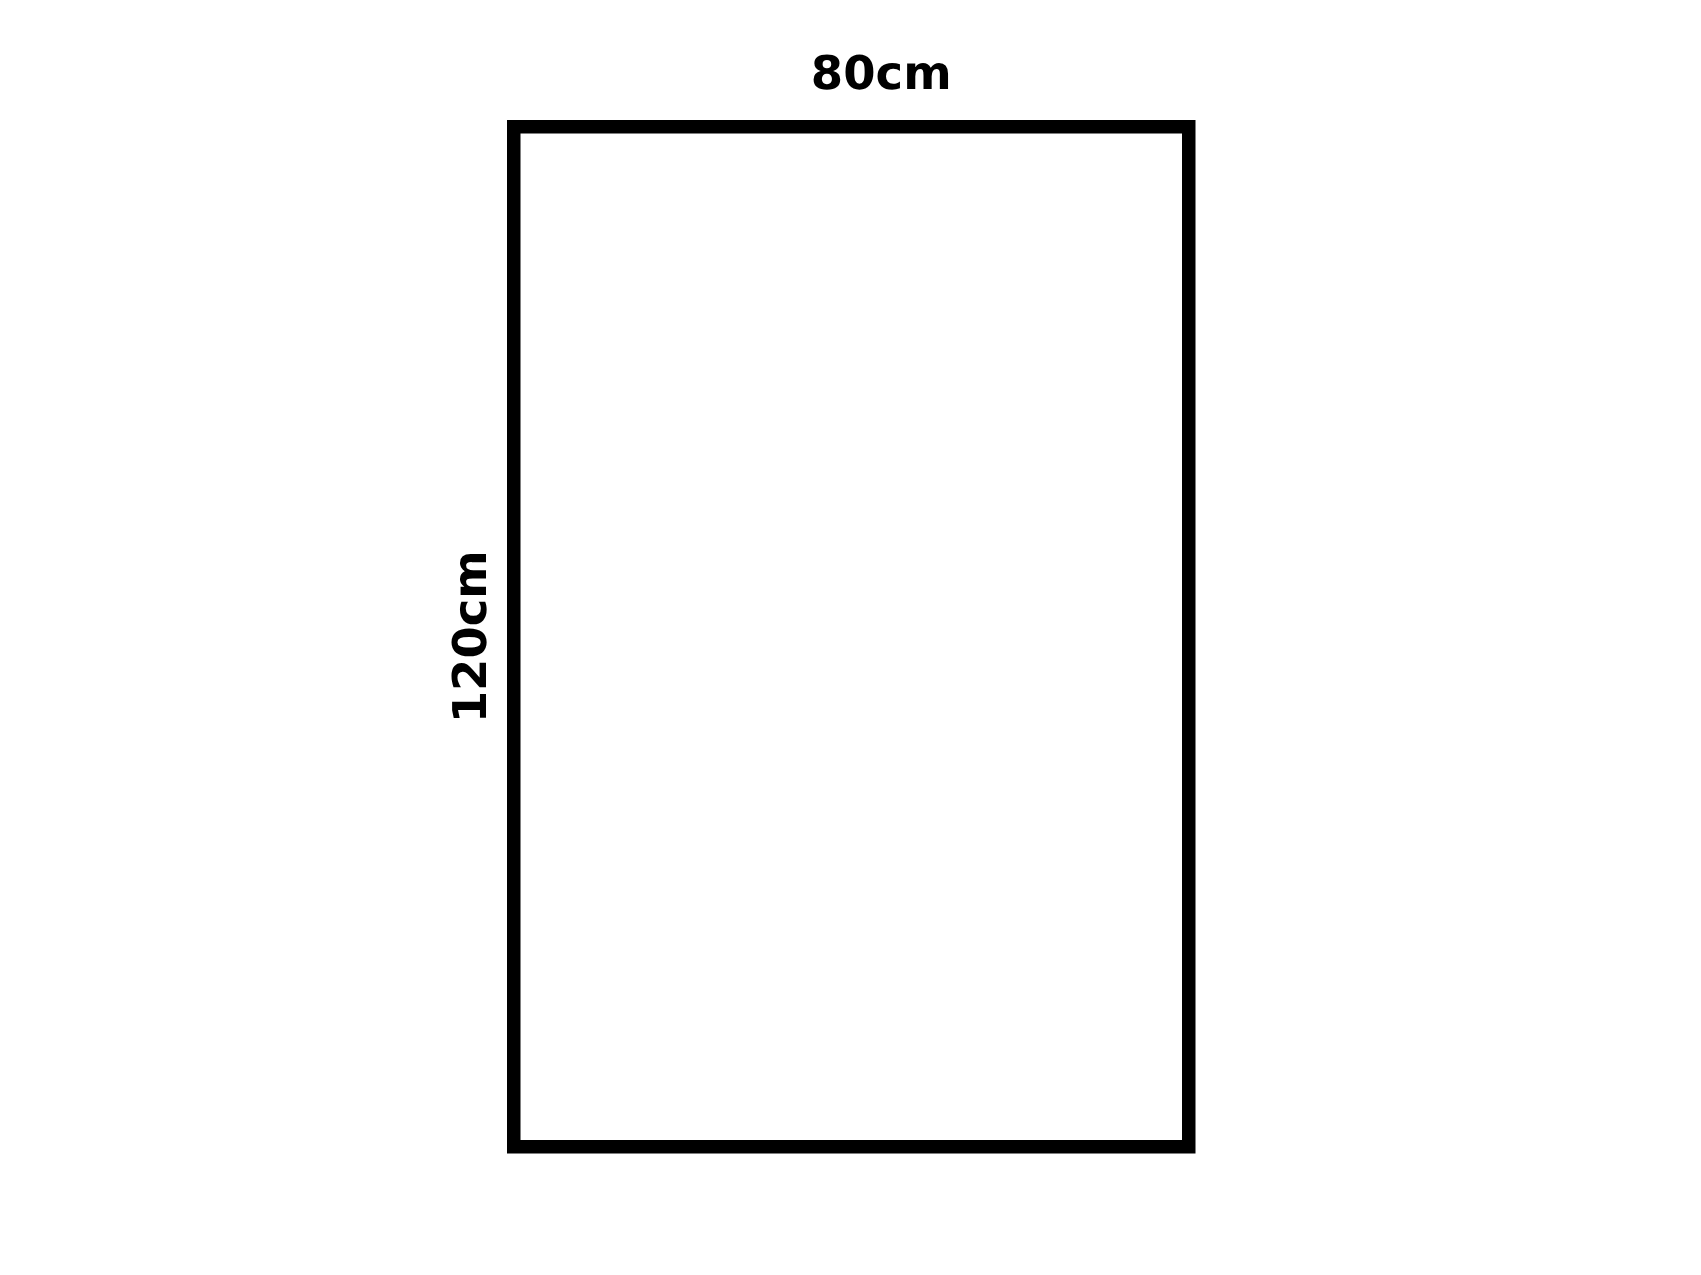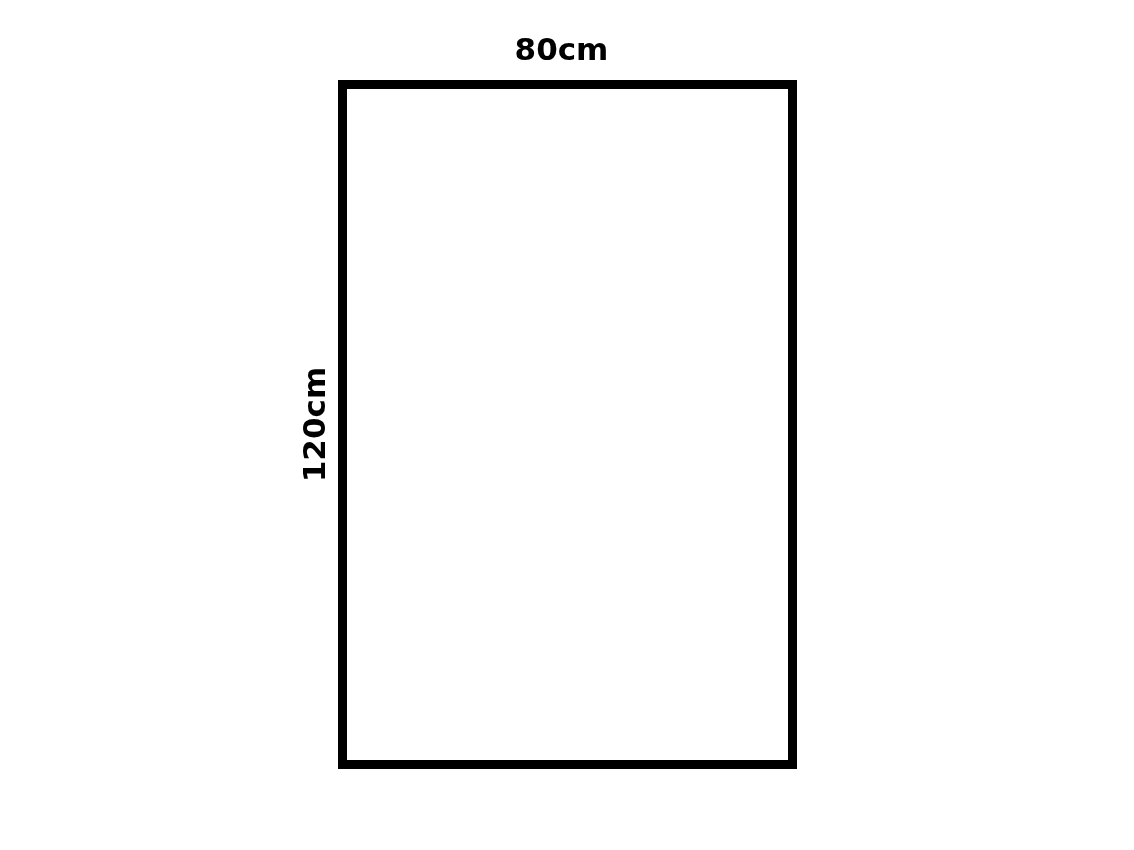--- a/index.html
+++ b/index.html
@@ -32,21 +32,21 @@
   .dim-label {
     position: absolute;
     font-weight: bold;
     font-size: 31px;
     line-height: 1;
     color: #000000;
     white-space: nowrap;
   }
 
   .dim-label-top {
-    left: 332px;
+    left: 358px;
     top: 34px;
     width: 459px;
     text-align: center;
   }
 
   .dim-label-left {
     left: 294px;
     top: 80px;
     width: 42px;
     height: 689px;

